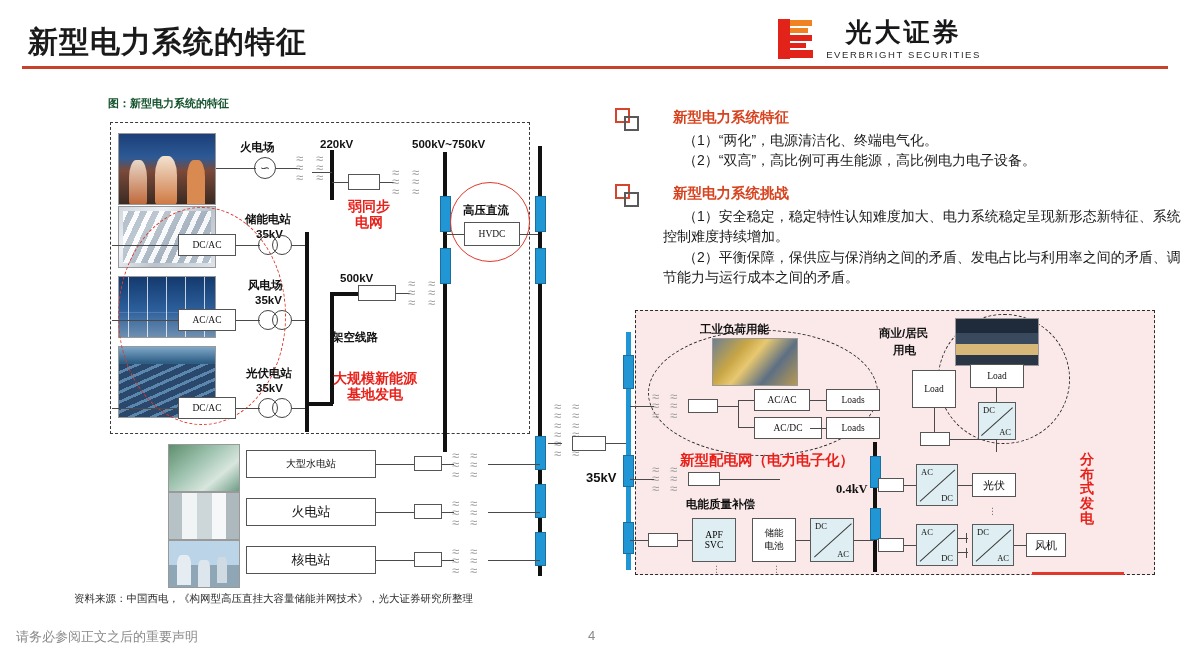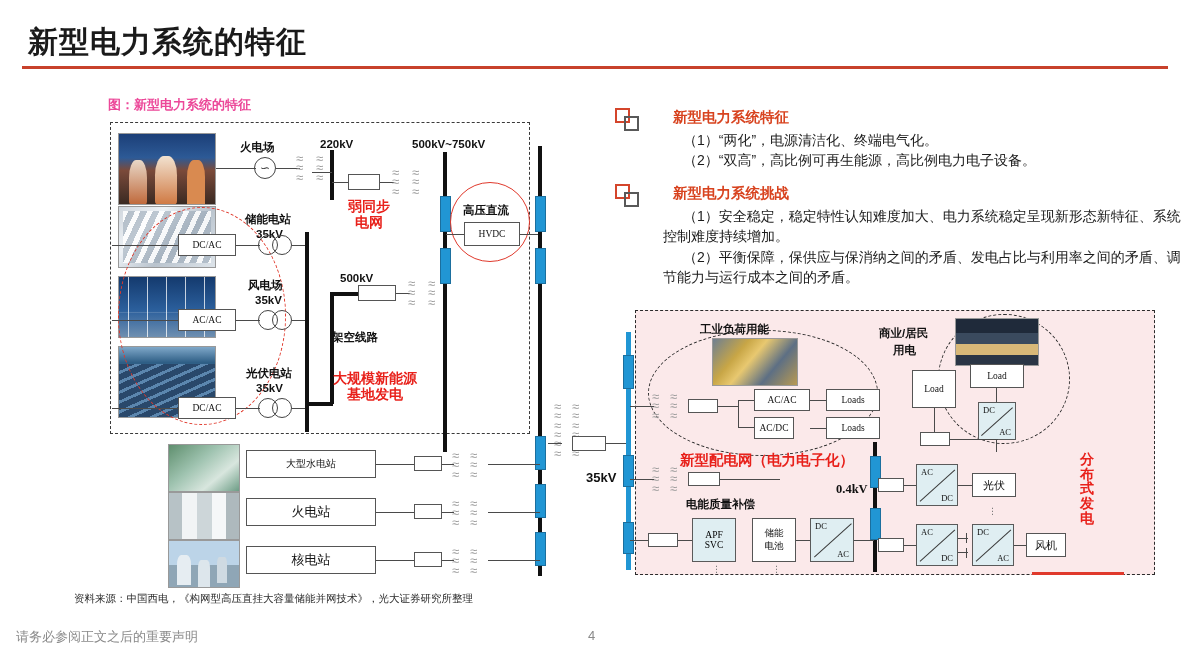--- a/index.html
+++ b/index.html
@@ -24,21 +24,21 @@
   }
   .logo-wrap { position: absolute; right: 18px; top: 14px; height: 50px; display: flex; align-items: center; gap: 10px; }
   .logo-mark { width: 40px; height: 44px; position: relative; }
   .logo-cn { font-size: 26px; font-weight: bold; color: #18181a; letter-spacing: 3px; line-height: 1; }
   .logo-en { font-size: 9.5px; color: #2a2a2e; letter-spacing: 1.6px; margin-top: 4px; }
   .logo-text { display: flex; flex-direction: column; align-items: center; }
 
   
   .fig-caption {
     position: absolute; left: 108px; top: 96px;
-    font-size: 13px; font-weight: bold; color: #ec4899;
+    font-size: 11px; font-weight: bold; color: #14532d;
   }
   .left-box {
     position: absolute; left: 110px; top: 122px; width: 420px; height: 312px;
     border: 1.6px dashed #3a3a3a;
   }
 
   
   .photo { position: absolute; border: 1px solid #999; overflow: hidden; }
   .photo.thermal1 { left: 118px; top: 133px; width: 98px; height: 72px;
     background:
@@ -136,20 +136,36 @@
   .footer-note { position: absolute; left: 16px; top: 628px; font-size: 13px; color: #8a8a8a; }
   .page-num { position: absolute; left: 588px; top: 628px; font-size: 13px; color: #8a8a8a; }
   .red-underline { position: absolute; left: 1032px; top: 572px; width: 92px; height: 2.5px; background: #e0392c; }
 </style>
 </head>
 <body>
 
 <div class="header">
   <div class="page-title">新型电力系统的特征</div>
   <div class="title-rule"></div>
+  <div class="logo-wrap">
+    <div class="logo-mark">
+      <svg width="40" height="44" viewBox="0 0 40 44">
+        <rect x="2" y="2" width="12" height="40" fill="#e2231a"></rect>
+        <rect x="14" y="3" width="22" height="6" fill="#f08221"></rect>
+        <rect x="14" y="11" width="18" height="5" fill="#f08221"></rect>
+        <rect x="14" y="18" width="22" height="6" fill="#e2231a"></rect>
+        <rect x="14" y="26" width="16" height="5" fill="#e2231a"></rect>
+        <rect x="14" y="33" width="23" height="8" fill="#e2231a"></rect>
+      </svg>
+    </div>
+    <div class="logo-text">
+      <div class="logo-cn">光大证券</div>
+      <div class="logo-en">EVERBRIGHT SECURITIES</div>
+    </div>
+  </div>
 </div>
 
 <div class="fig-caption">图：新型电力系统的特征</div>
 <div class="left-box"></div>
 
 <div class="photo thermal1"></div>
 <div class="photo battery"></div>
 <div class="photo wind"></div>
 <div class="photo solar"></div>
 <div class="photo hydro"></div>
@@ -317,21 +333,21 @@
 
 <div class="coil" style="left:652px; top:392px;">≈<br>≈<br>≈</div>
 <div class="coil" style="left:670px; top:392px;">≈<br>≈<br>≈</div>
 <div class="wire h" style="left:630px; top:406px; width:24px;"></div>
 <div class="obox small" style="left:688px; top:399px; width:30px; height:14px;"></div>
 <div class="wire h" style="left:718px; top:406px; width:20px;"></div>
 <div class="wire v" style="left:738px; top:400px; height:28px;"></div>
 <div class="wire h" style="left:738px; top:400px; width:16px;"></div>
 <div class="wire h" style="left:738px; top:427px; width:16px;"></div>
 <div class="obox" style="left:754px; top:389px; width:56px; height:22px;">AC/AC</div>
-<div class="obox" style="left:754px; top:417px; width:40px; height:22px;">AC/DC</div>
+<div class="obox" style="left:754px; top:417px; width:68px; height:22px;">AC/DC</div>
 <div class="wire h" style="left:810px; top:400px; width:16px;"></div>
 <div class="wire h" style="left:810px; top:428px; width:16px;"></div>
 <div class="obox" style="left:826px; top:389px; width:54px; height:22px;">Loads</div>
 <div class="obox" style="left:826px; top:417px; width:54px; height:22px;">Loads</div>
 
 <div class="ellipse-dark" style="left:938px; top:314px; width:132px; height:130px;"></div>
 <div class="dlabel" style="left:879px; top:326px;">商业/居民</div>
 <div class="dlabel" style="left:893px; top:343px;">用电</div>
 <div class="photo city"></div>
 

